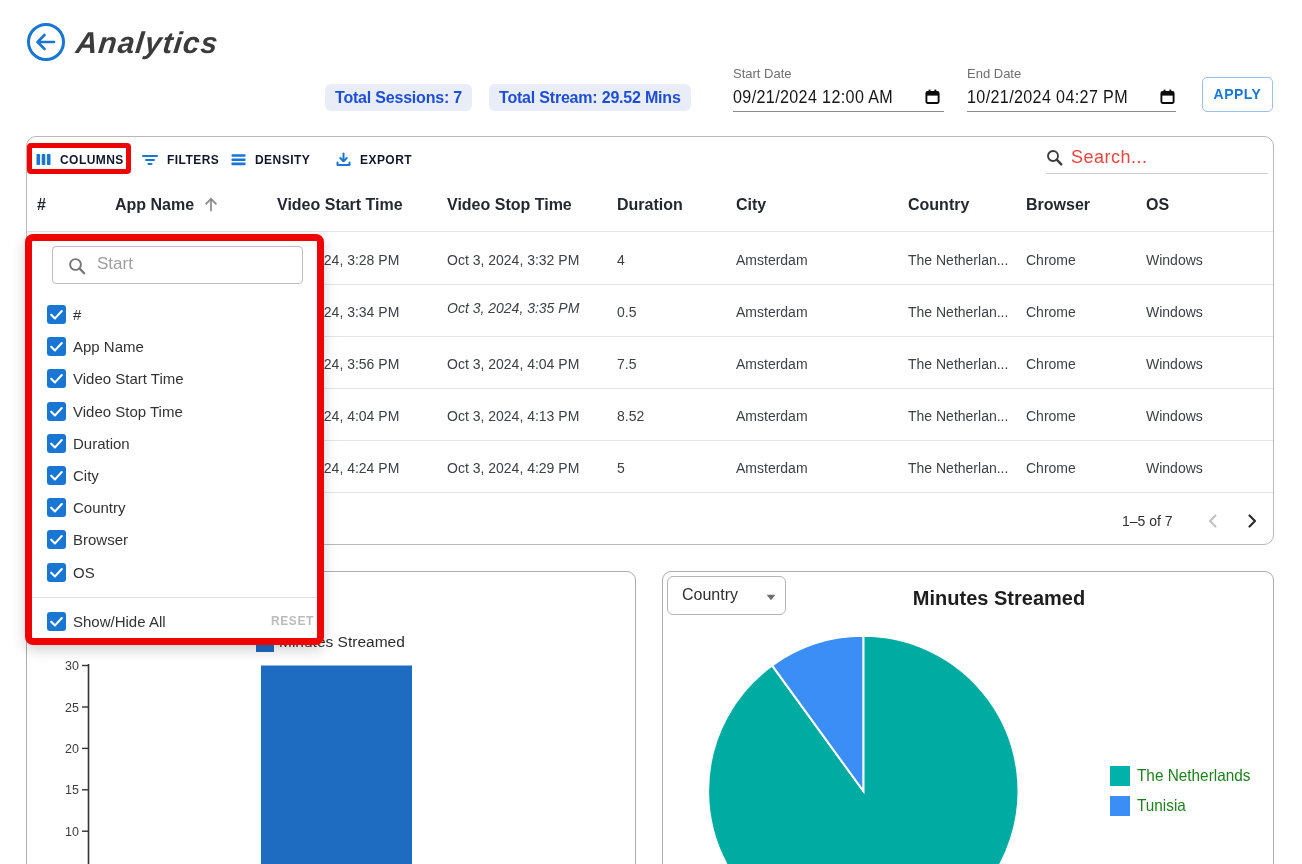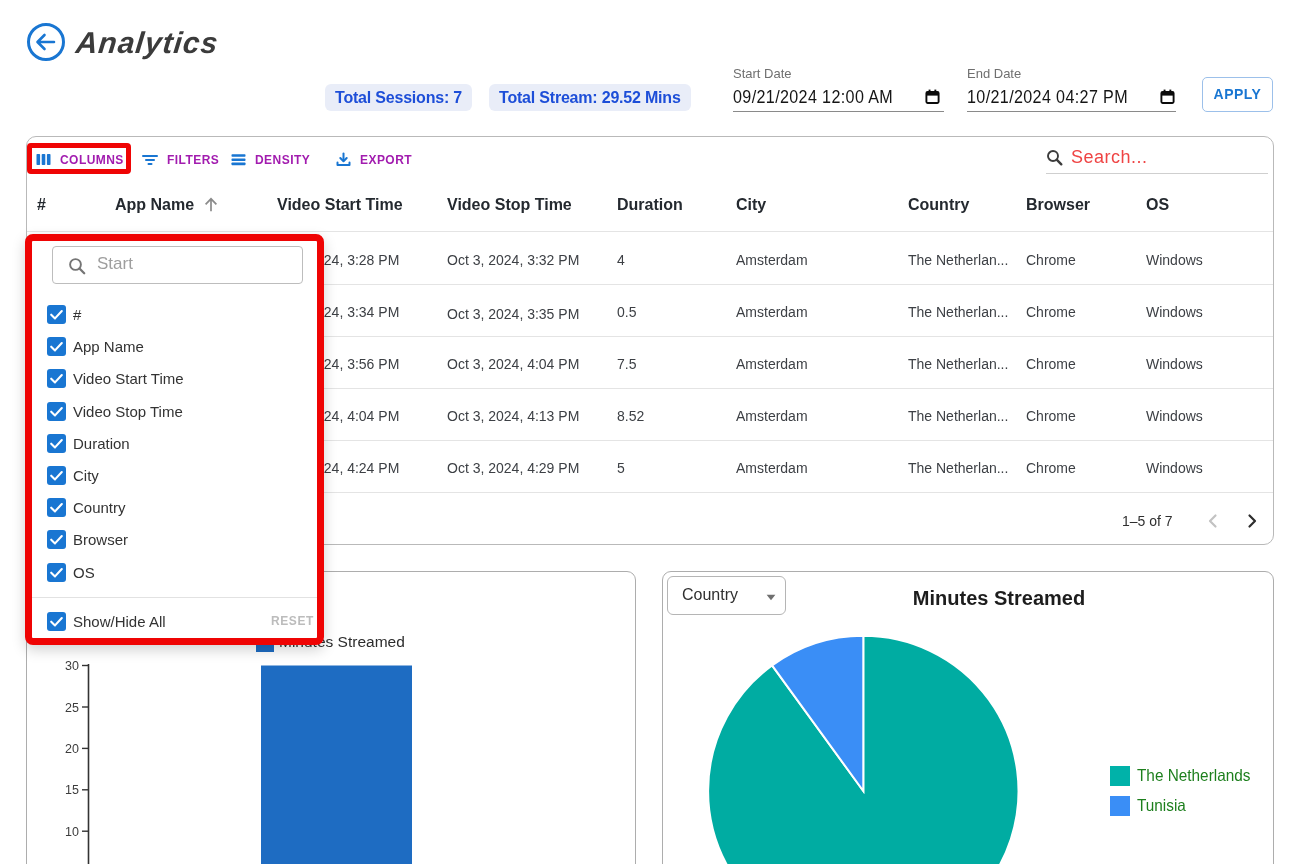--- a/index.html
+++ b/index.html
@@ -16,21 +16,21 @@
   .dtlabel { color:#6f6f6f; font-size:13px; }
   .dtvalue { color:#151515; font-size:17.5px; letter-spacing:0.4px; white-space:pre; transform:scaleX(0.92); transform-origin:0 0; }
   .dtline  { height:1px; background:#8a8a8a; }
   #applybtn { left:1202px; top:77px; width:71px; height:35px; border:1px solid #9cc0ea;
     border-radius:5px; color:#1976d2; font-size:14px; font-weight:700; letter-spacing:0.5px;
     text-align:center; line-height:33px; }
 
   
   #tcard { left:26px; top:136px; width:1248px; height:409px; border:1px solid #b9b9b9;
     border-radius:10px; background:#fff; }
-  .tbtn { position:absolute; top:145px; height:30px; color:#a21caf; font-size:12px;
+  .tbtn { position:absolute; top:145px; height:30px; color:#0f172a; font-size:12px;
     font-weight:700; letter-spacing:0.45px; line-height:30px; }
   .tbtn svg { vertical-align:middle; margin-right:9px; margin-top:-3px; }
   .hcell { position:absolute; top:189px; height:31px; line-height:31px; font-size:16px;
     font-weight:700; color:#24292f; }
   .cell { position:absolute; height:52px; line-height:52px; font-size:14px; color:#3d4045; }
   .rowline { position:absolute; left:27px; width:1246px; height:1px; background:#e4e4e4; }
 
   
   #popup { left:25px; top:234px; width:299px; height:411px; background:#fff;
     border:7px solid #ef0404; border-radius:8px; z-index:20;
@@ -153,21 +153,21 @@
   <div id="rows">
       <div class="cell" style="left:267px;top:234px;">Oct 3, 2024, 3:28 PM</div>
       <div class="cell" style="left:447px;top:234px;">Oct 3, 2024, 3:32 PM</div>
       <div class="cell" style="left:617px;top:234px;">4</div>
       <div class="cell" style="left:736px;top:234px;">Amsterdam</div>
       <div class="cell" style="left:908px;top:234px;">The Netherlan...</div>
       <div class="cell" style="left:1026px;top:234px;">Chrome</div>
       <div class="cell" style="left:1146px;top:234px;">Windows</div>
       <div class="rowline" style="top:283.5px;"></div>
       <div class="cell" style="left:267px;top:286px;">Oct 3, 2024, 3:34 PM</div>
-      <div class="cell" style="left:447px;top:288px;">Oct 3, 2024, 3:35 PM</div>
+      <div class="cell" style="left:447px;top:282px;font-style:italic;">Oct 3, 2024, 3:35 PM</div>
       <div class="cell" style="left:617px;top:286px;">0.5</div>
       <div class="cell" style="left:736px;top:286px;">Amsterdam</div>
       <div class="cell" style="left:908px;top:286px;">The Netherlan...</div>
       <div class="cell" style="left:1026px;top:286px;">Chrome</div>
       <div class="cell" style="left:1146px;top:286px;">Windows</div>
       <div class="rowline" style="top:335.5px;"></div>
       <div class="cell" style="left:267px;top:338px;">Oct 3, 2024, 3:56 PM</div>
       <div class="cell" style="left:447px;top:338px;">Oct 3, 2024, 4:04 PM</div>
       <div class="cell" style="left:617px;top:338px;">7.5</div>
       <div class="cell" style="left:736px;top:338px;">Amsterdam</div>

